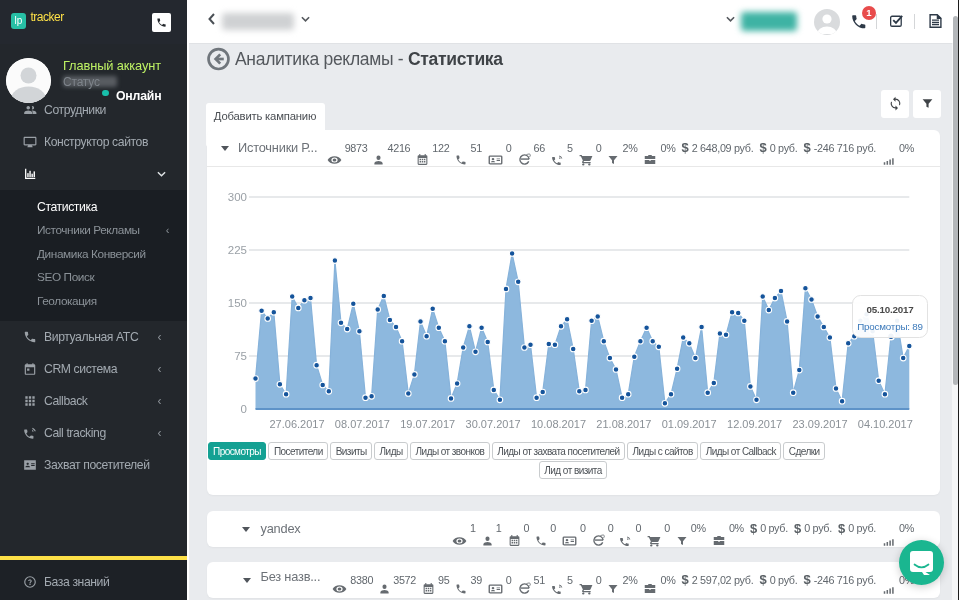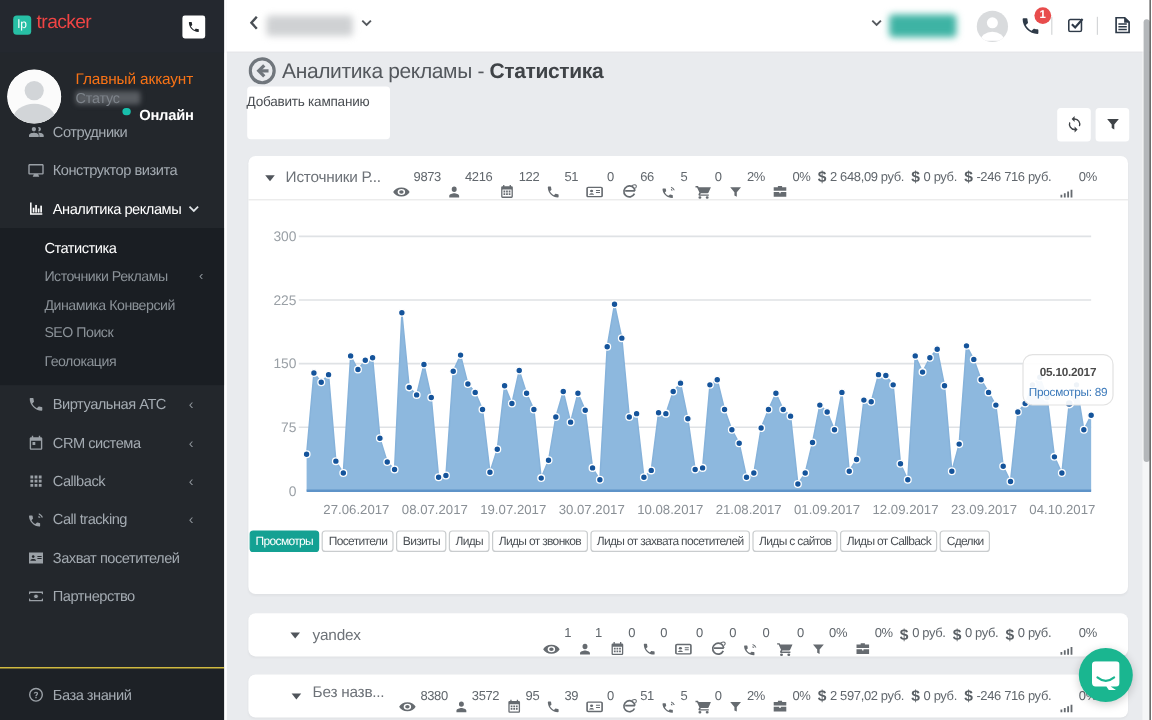--- a/index.html
+++ b/index.html
@@ -1,52 +1,52 @@
 <!DOCTYPE html>
 <html><head><meta charset="utf-8">
 <style>
 *{margin:0;padding:0;box-sizing:border-box}
 html,body{width:960px;height:600px;overflow:hidden;font-family:"Liberation Sans",sans-serif;background:#fff}
 .sidebar{position:absolute;left:0;top:0;width:187px;height:600px;background:#23272c;color:#a6adb4}
 .sb-head{position:absolute;left:0;top:0;width:187px;height:44px;background:#24282f}
 .lplogo{position:absolute;left:11px;top:12.5px;width:15px;height:16px;background:#27bfa5;border-radius:3px;color:#fff;font-size:10px;font-weight:normal;text-align:center;line-height:15px}
-.lptext{position:absolute;left:30.5px;top:10px;color:#ef4444;font-size:16px;letter-spacing:-0.5px}
+.lptext{position:absolute;left:30.5px;top:10px;color:#fde047;font-size:12px;letter-spacing:-0.5px}
 .sb-phone{position:absolute;left:152px;top:13px;width:19px;height:19px;background:#fff;border-radius:2px;text-align:center}
 .avatar{position:absolute;left:6px;top:58px;width:45px;height:45px;border-radius:50%;background:#fff;overflow:hidden}
-.usr-name{position:absolute;left:63px;top:58px;color:#f97316;font-size:12.8px;letter-spacing:-0.1px}
+.usr-name{position:absolute;left:63px;top:58px;color:#bef264;font-size:12.8px;letter-spacing:-0.1px}
 .usr-blur{position:absolute;left:63px;top:76px;width:54px;height:11px;background:#585c61;border-radius:2px;filter:blur(2px)}
 .usr-status{position:absolute;left:63px;top:75px;color:#7d838a;font-size:12px;letter-spacing:-0.2px}
 .dot-online{position:absolute;left:102px;top:89.5px;width:6.5px;height:6.5px;border-radius:50%;border:3.5px solid #18bfab}
 .usr-online{position:absolute;left:116px;top:89px;color:#fff;font-size:12.3px;font-weight:bold;letter-spacing:-0.2px}
 .menu{position:absolute;left:0;top:94px;width:187px}
 .mi{position:relative;height:32px;line-height:32px;font-size:12.2px;letter-spacing:-0.4px;color:#a3aab1;white-space:nowrap}
 .mi .ic{position:absolute;left:23px;top:9px;width:14px;height:14px}
 .mi .lb{position:absolute;left:44px}
 .mi .ch{position:absolute;right:26px;top:0;color:#8b9197;font-size:12px}
 .mi.act{color:#fff}
 .sub{background:#1a1e23;padding:6px 0 8px}
 .si{position:relative;height:23.4px;line-height:23.4px;font-size:11.8px;letter-spacing:-0.4px;color:#8b9298;padding-left:37px;white-space:nowrap}
 .si.act{color:#fff;font-size:12.2px}
 .si .ch{position:absolute;right:18px;top:0;font-size:11px}
-.kb{position:absolute;left:0;top:556px;width:187px;height:44px;background:#1d2126;border-top:1px solid #fde047}
+.kb{position:absolute;left:0;top:556px;width:187px;height:44px;background:#1d2126;border-top:4px solid #fde047}
 .main{position:absolute;left:187px;top:0;width:771px;height:600px;background:#e9ebee;border-left:2px solid #fff}
 .topbar{position:absolute;left:0;top:0;width:771px;height:44px;background:#fff;border-bottom:1px solid #e0e2e5}
 .tb-back{position:absolute;left:19px;top:13px}
 .tb-pill{position:absolute;left:33px;top:13px;width:72px;height:17px;background:#cfd1d3;border-radius:3px;filter:blur(3px)}
 .tb-car1{position:absolute;left:112px;top:16px}
 .tb-car2{position:absolute;left:537px;top:16px}
 .tb-teal{position:absolute;left:552px;top:12px;width:56px;height:19px;background:#3eb3a4;border-radius:3px;filter:blur(3px)}
 .tb-ava{position:absolute;left:625px;top:9px;width:26px;height:26px;border-radius:50%;background:#d9dbdd;overflow:hidden}
 .tb-icon{position:absolute;top:13px}
 .badge{position:absolute;left:673px;top:6px;width:14px;height:14px;background:#e84c4c;border-radius:50%;color:#fff;font-size:9.5px;text-align:center;line-height:14px;font-weight:bold}
 .tb-div{position:absolute;top:14px;width:1px;height:15px;background:#d4d6d8}
 .hrow{position:absolute;left:18px;top:46px;height:26px}
 .h1{position:absolute;left:46px;top:48.5px;font-size:17.5px;letter-spacing:-0.3px;color:#54585d;white-space:nowrap}
 .h1 b{color:#3f4347;font-weight:bold}
-.btn-add{position:absolute;left:16.5px;top:72px;width:119px;height:44px;background:#fff;border-radius:3px;font-size:11.3px;letter-spacing:-0.2px;color:#4a4e53;line-height:27px}
+.btn-add{position:absolute;left:16.5px;top:103px;width:119px;height:44px;background:#fff;border-radius:3px;font-size:11.3px;letter-spacing:-0.2px;color:#4a4e53;text-align:center;line-height:27px}
 .btn-sq{position:absolute;top:90px;width:28px;height:28px;background:#fff;border-radius:3px;text-align:center}
 .card{position:absolute;left:17.5px;background:#fff;border-radius:6px;box-shadow:0 1px 2px rgba(0,0,0,0.04)}
 .chdr{position:relative;height:36px;line-height:36px;white-space:nowrap}
 .tri{position:absolute;left:14px;top:16px;width:0;height:0;border-left:4.5px solid transparent;border-right:4.5px solid transparent;border-top:5.5px solid #50555b}
 .ctitle{position:absolute;left:31.5px;font-size:12.8px;letter-spacing:-0.2px;color:#6d7278}
 .stats{position:absolute;right:26px;top:0;height:36px;display:flex;align-items:center;font-size:10.8px;letter-spacing:-0.3px;color:#61676d;white-space:nowrap}
 .stats .s{display:flex;align-items:flex-end;margin-left:6px}
 .stats .s svg{margin-right:3px}
 .stats .s .dol{font-size:13px;font-weight:bold;margin-right:3px;color:#5a6065;letter-spacing:0}
 .chart-wrap{position:relative;border-top:1px solid #e8e8e8}
@@ -83,31 +83,30 @@
   <div class="mi">
         <svg class="ic" viewBox="0 0 24 24">
           <path fill="#9aa0a6" d="M9 11c1.7 0 3-1.3 3-3S10.7 5 9 5 6 6.3 6 8s1.3 3 3 3zm7 0c1.7 0 3-1.3 3-3s-1.3-3-3-3c-.4 0-.7.1-1 .2.6.8 1 1.8 1 2.8s-.4 2-1 2.8c.3.1.6.2 1 .2zm-7 2c-2.3 0-7 1.2-7 3.5V19h14v-2.5c0-2.3-4.7-3.5-7-3.5zm7 0h-1.2c1.1.9 1.9 2 1.9 3.5V19H23v-2.5c0-2.3-4.7-3.5-7-3.5z"></path>
         </svg>
         <span class="lb">Сотрудники</span>
       </div>
   <div class="mi">
         <svg class="ic" viewBox="0 0 24 24">
           <path fill="#9aa0a6" d="M21 3H3c-1.1 0-2 .9-2 2v11c0 1.1.9 2 2 2h6l-1.5 2.2v.8h9v-.8L15 18h6c1.1 0 2-.9 2-2V5c0-1.1-.9-2-2-2zm0 13H3V5h18v11z"></path>
         </svg>
-        <span class="lb">Конструктор визита</span>
+        <span class="lb">Конструктор сайтов</span>
       </div>
   <div class="mi act">
         <svg class="ic" viewBox="0 0 24 24">
           <path fill="#fff" d="M3.5 3h2.2v15.3H21v2.2H3.5z"></path>
           <rect x="7.3" y="10.5" width="2.4" height="6.8" fill="#fff"></rect>
           <rect x="10.9" y="6.5" width="2.4" height="10.8" fill="#fff"></rect>
           <rect x="14.5" y="11.5" width="2.4" height="5.8" fill="#fff"></rect>
           <rect x="18.1" y="7.5" width="2.4" height="9.8" fill="#fff"></rect>
         </svg>
-        <span class="lb">Аналитика рекламы</span>
         <svg style="position:absolute;right:21px;top:13px" width="9" height="6" viewBox="0 0 10 6">
           <path fill="none" stroke="#dfe3e6" stroke-width="1.6" d="M1 1l4 4 4-4"></path>
         </svg>
       </div>
   <div class="sub">
    <div class="si act">Статистика</div>
    <div class="si">Источники Рекламы<span class="ch">‹</span></div>
    <div class="si">Динамика Конверсий</div>
    <div class="si">SEO Поиск</div>
    <div class="si">Геолокация</div>
@@ -139,27 +138,20 @@
           <path fill="#9aa0a6" d="M15.5 6.5c1.3.6 2.4 1.7 3 3h-3z"></path>
         </svg>
         <span class="lb">Call tracking</span>
         <span class="ch">‹</span>
       </div>
   <div class="mi">
         <svg class="ic" viewBox="0 0 24 24">
           <path fill="#9aa0a6" d="M22 4H2v16h20V4zM8 8c1.1 0 2 .9 2 2s-.9 2-2 2-2-.9-2-2 .9-2 2-2zm4 8H4v-.6c0-1.3 2.7-2 4-2s4 .7 4 2v.6zm2-7h6v1.5h-6V9zm0 3h6v1.5h-6V12z"></path>
         </svg>
         <span class="lb">Захват посетителей</span>
-      </div>
-  <div class="mi">
-        <svg class="ic" viewBox="0 0 24 24">
-          <path fill="#9aa0a6" d="M2 5h20v14H2V5zm2 2a2 2 0 0 1-2 2v6a2 2 0 0 1 2 2h16a2 2 0 0 1 2-2V9a2 2 0 0 1-2-2H4z" fill-rule="evenodd"></path>
-          <circle cx="12" cy="12" r="3.4" fill="#9aa0a6" stroke="#23272c" stroke-width="1.4"></circle>
-        </svg>
-        <span class="lb">Партнерство</span>
       </div>
  </div>
  <div class="kb">
       <div class="mi" style="margin-top:6px">
         <svg class="ic" viewBox="0 0 24 24">
           <path fill="#9aa0a6" d="M12 2a10 10 0 1 0 0 20 10 10 0 0 0 0-20zm0 18a8 8 0 1 1 0-16 8 8 0 0 1 0 16zm1-5h-2v2h2v-2zm1.2-6.6c.5.5.8 1.1.8 1.9 0 .9-.4 1.5-1.2 2.2-.5.5-.8.8-.8 1.5h-2c0-1.2.5-1.9 1.3-2.6.5-.5.7-.8.7-1.2 0-.6-.4-1-1-1s-1.1.4-1.2 1.1H8.7C8.9 8.8 10.2 7.6 12 7.6c1 0 1.7.3 2.2.8z"></path>
         </svg>
         <span class="lb">База знаний</span>
       </div>
     </div>
@@ -394,20 +386,21 @@
 <g>
 <rect x="645.5" y="128.5" width="75" height="42" rx="8" fill="rgba(255,255,255,0.93)" stroke="#e2e2e2"></rect>
 <text x="683" y="146" text-anchor="middle" font-size="9.8" letter-spacing="-0.2" font-weight="bold" fill="#4a4a4a">05.10.2017</text>
 <text x="683" y="163" text-anchor="middle" font-size="9.8" letter-spacing="-0.2" fill="#3b79ba">Просмотры: 89</text>
 </g>
 </svg>
       </div>
   <div class="brow">
    <span class="tbn on">Просмотры</span><span class="tbn">Посетители</span><span class="tbn">Визиты</span><span class="tbn">Лиды</span><span class="tbn">Лиды от звонков</span><span class="tbn">Лиды от захвата посетителей</span><span class="tbn">Лиды с сайтов</span><span class="tbn">Лиды от Callback</span><span class="tbn">Сделки</span>
   </div>
+  <div class="brow2"><span class="tbn">Лид от визита</span></div>
  </div>
  <div class="card" style="top:511px;width:733.5px;height:35.5px">
   <div class="chdr" style="height:50px;line-height:35.5px">
    <div class="tri" style="left:35px"></div>
         <span class="ctitle" style="left:54px">yandex</span>
    <div class="stats" style="height:35.5px">
           <span class="s"><svg width="15" height="12" viewBox="0 0 24 24" preserveAspectRatio="none">
               <path fill="#666b70" d="M12 4.5C7 4.5 2.7 7.6 1 12c1.7 4.4 6 7.5 11 7.5s9.3-3.1 11-7.5c-1.7-4.4-6-7.5-11-7.5zm0 12.5a5 5 0 1 1 0-10 5 5 0 0 1 0 10zm0-8a3 3 0 1 0 0 6 3 3 0 0 0 0-6z"></path>
             </svg>1</span>
           <span class="s"><svg width="11" height="12" viewBox="0 0 24 24" preserveAspectRatio="none">

